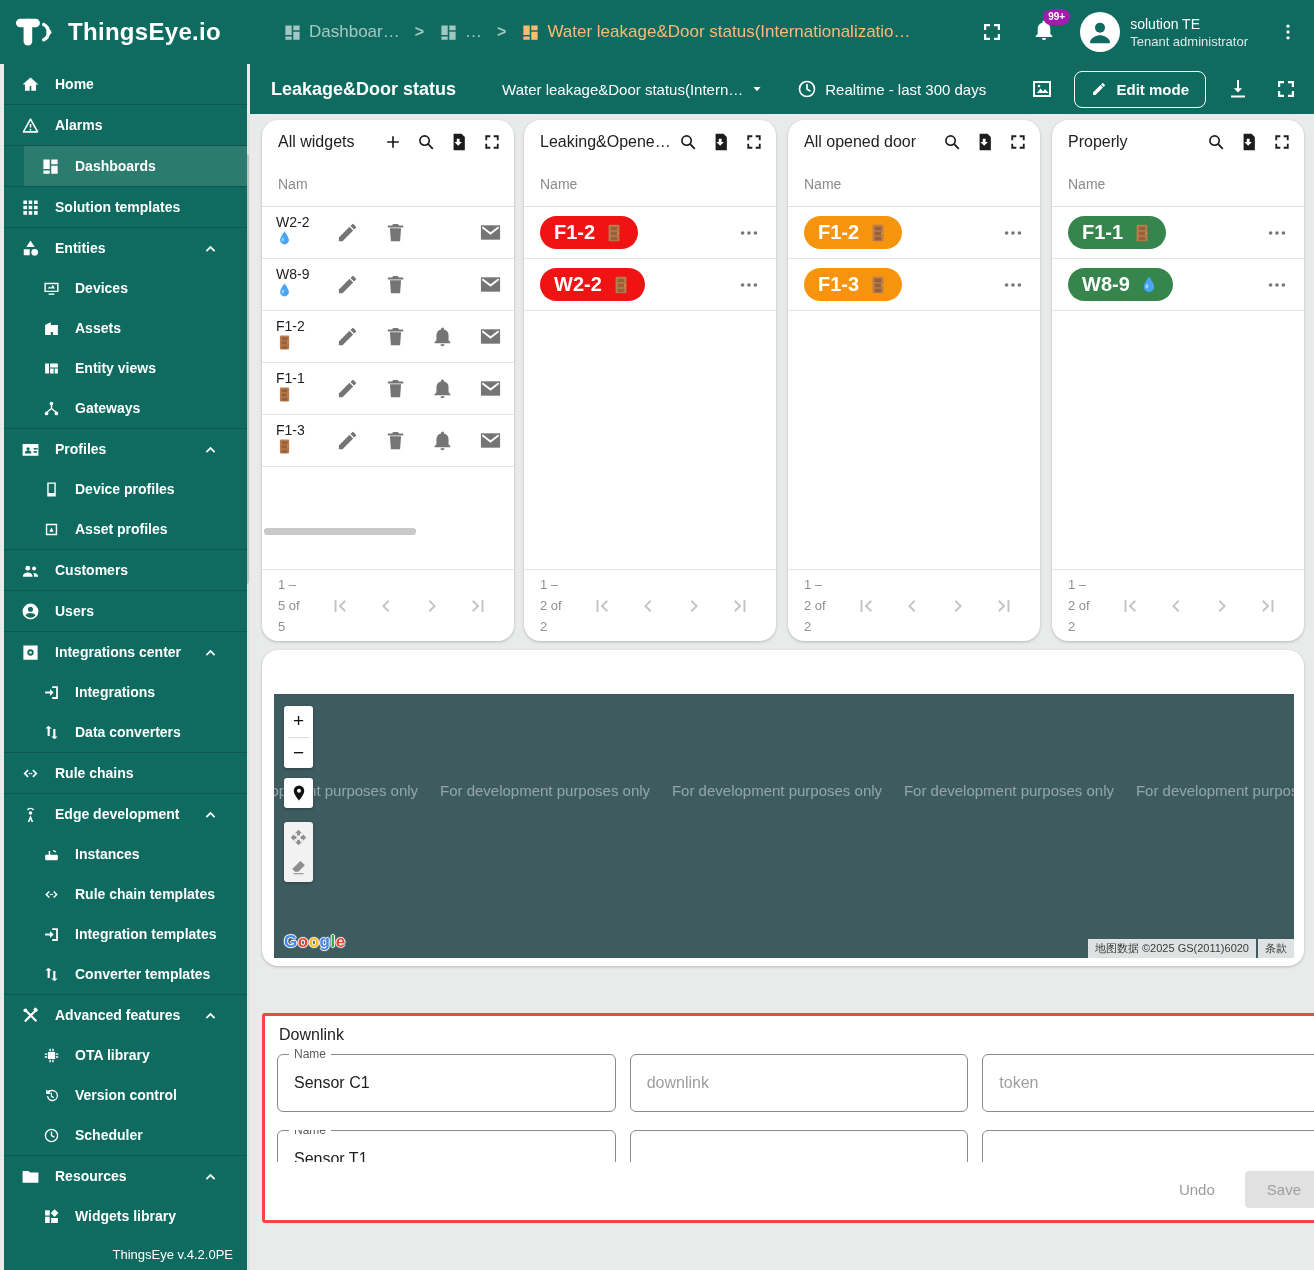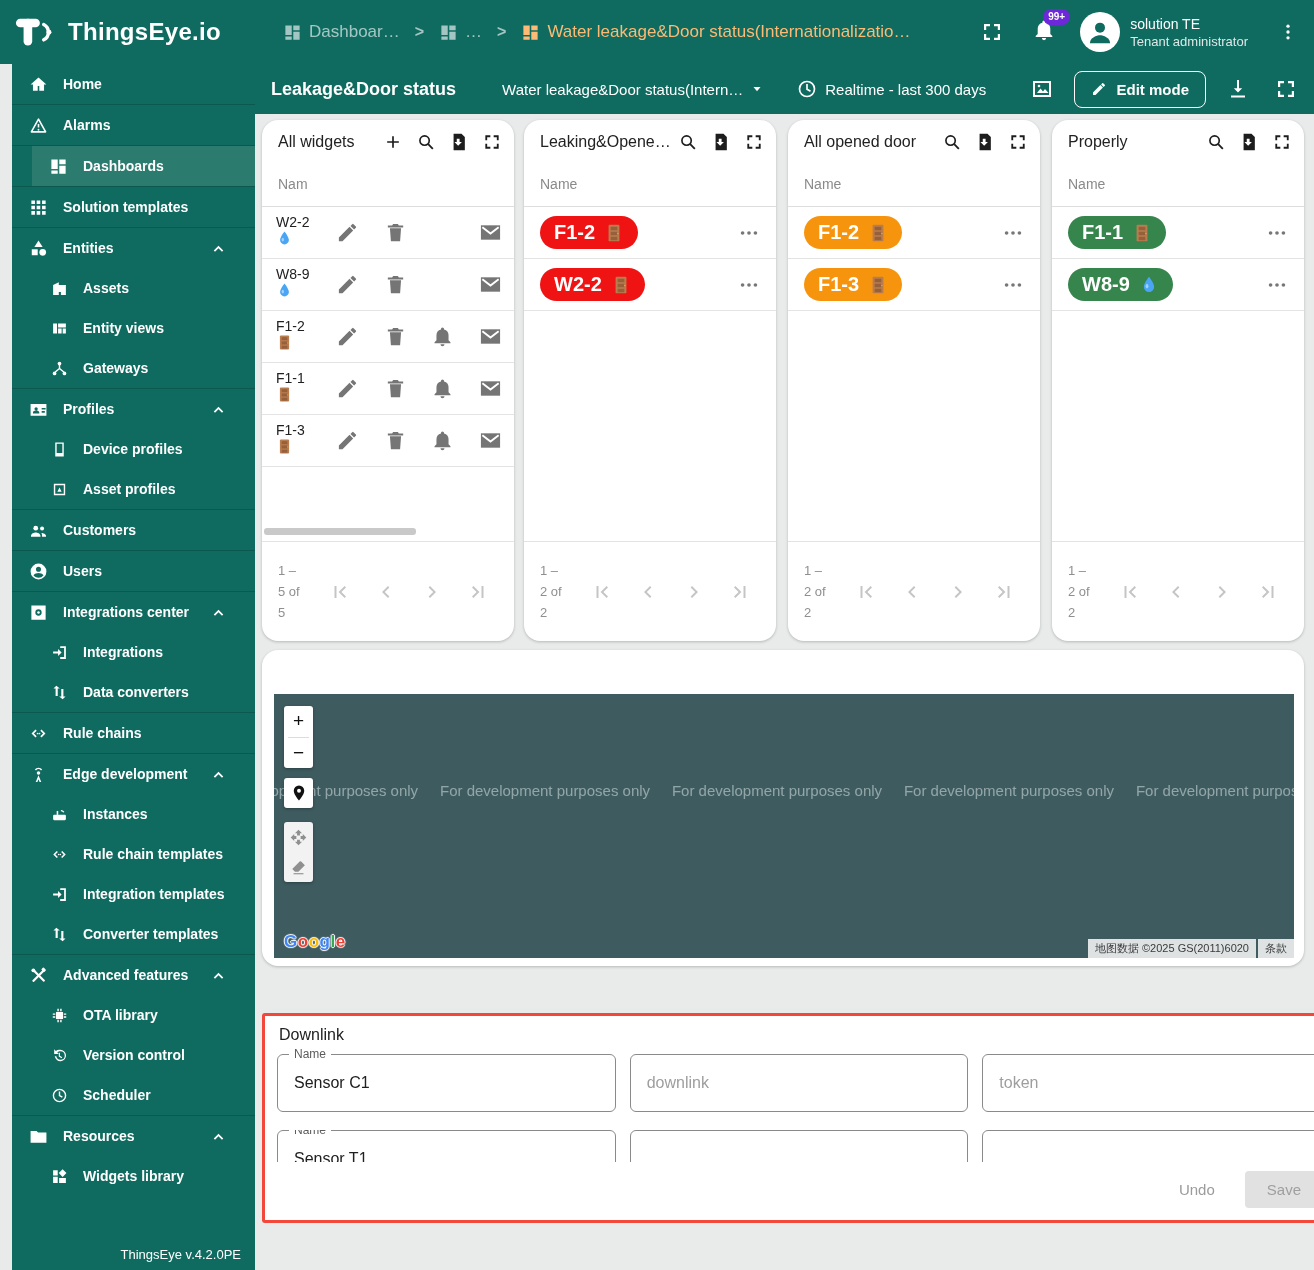--- a/index.html
+++ b/index.html
@@ -16,30 +16,30 @@
   .logo-text { color:#fff; font-size:24px; font-weight:bold; letter-spacing:.3px; }
   .crumbs { display:flex; align-items:center; margin-left:33px; min-width:0; }
   .crumb { display:flex; align-items:center; gap:7px; font-size:17px; }
   .crumb.muted, .crumb.muted .ic { color:rgba(255,255,255,.62); }
   .crumb.current, .crumb.current .ic { color:#fdba74; }
   .crumb .ic { width:19px; height:19px; }
   .crumb-sep { color:rgba(255,255,255,.62); font-size:16px; font-weight:bold; margin:0 15px; }
   .tb-right { margin-left:auto; display:flex; align-items:center; }
   .tb-icon { color:#fff; width:24px; height:24px; cursor:pointer; }
   .bell-wrap { position:relative; margin-left:28px; cursor:pointer; }
-  .bell-badge { position:absolute; top:-9px; right:-14px; background:#6d28d9; color:#fff; font-size:10px; font-weight:bold; border-radius:9px; padding:3px 5px; line-height:1; }
+  .bell-badge { position:absolute; top:-9px; right:-14px; background:#a21caf; color:#fff; font-size:10px; font-weight:bold; border-radius:9px; padding:3px 5px; line-height:1; }
   .avatar { width:40px; height:40px; border-radius:50%; background:#fff; color:#0f6b60; display:flex; align-items:center; justify-content:center; margin-left:24px; cursor:pointer; }
   .avatar .ic { width:30px; height:30px; }
   .user-meta { margin-left:10px; color:#fff; }
   .user-name { font-size:14px; }
   .user-role { font-size:13px; opacity:.85; margin-top:2px; }
   .tb-dots { width:20px; height:22px; color:#fff; margin-left:30px; cursor:pointer; }
 
   
-  #sidebar { left:12px; top:64px; width:243px; height:1206px; background:#0f6b60; z-index:4; }
+  #sidebar { left:4px; top:64px; width:243px; height:1206px; background:#0f6b60; z-index:4; }
   .sb-group { border-bottom:1px solid rgba(0,0,0,.18); }
   .sb-group.last { border-bottom:none; }
   .sb-item { display:flex; align-items:center; height:40px; padding:0 12px 0 17px; color:#fff; font-size:14px; font-weight:bold; cursor:pointer; }
   .sb-item .ic { width:19px; height:19px; margin-right:15px; color:#fff; }
   .sb-item.child { padding-left:39px; }
   .sb-item.child .ic { width:17px; height:17px; }
   .sb-item.active { background:#2b7b6f;margin-left:20px; }
   .sb-chev { margin-left:auto; width:18px; height:18px; color:#fff; }
   .sb-version { position:absolute; bottom:8px; right:14px; color:#fff; font-size:13px; }
   #sb-scroll { left:243px; top:114px; width:7px; height:1156px; background:#e3e3e3; }
@@ -72,21 +72,21 @@
   .ent .ic { width:17px; height:17px; }
   .acts { flex:1; display:flex; align-items:center; justify-content:space-between; padding-left:2px; }
   .act-icon { width:23px; height:23px; color:#757575; cursor:pointer; }
   .act-slot { width:23px; height:23px; }
 
   .p-row { height:52px; display:flex; align-items:center; padding:0 16px; border-bottom:1px solid #e4e4e4; }
   .pill { display:inline-flex; align-items:center; gap:9px; height:33px; border-radius:17px; padding:0 14px; color:#fff; font-weight:bold; font-size:20px; }
   .pill .ic { width:20px; height:20px; }
   .row-dots { margin-left:auto; width:22px; height:22px; color:#777; cursor:pointer; }
 
-  .pg { position:absolute; left:0; right:0; bottom:0; height:100px; border-top:1px solid #e4e4e4; display:flex; align-items:center; padding:0 2px 0 16px; }
+  .pg { position:absolute; left:0; right:0; bottom:0; height:72px; border-top:1px solid #e4e4e4; display:flex; align-items:center; padding:0 2px 0 16px; }
   .pg-range { width:22px; font-size:13px; color:#8f8f8f; line-height:21px; }
   .pg-btns { flex:1; display:flex; justify-content:space-evenly; padding-left:6px; }
   .pg-btn { width:24px; height:24px; color:#c5c5c5; cursor:pointer; }
   .hscroll { position:absolute; left:2px; bottom:106px; width:152px; height:7px; background:#c9c9c9; border-radius:3px; }
 
   
   #map-area { position:absolute; left:12px; top:44px; right:10px; bottom:8px; background:#3e5b60; overflow:hidden; }
   .map-zoom { position:absolute; left:10px; top:12px; width:29px; height:62px; background:#fff; border-radius:3px; box-shadow:0 1px 3px rgba(0,0,0,.3); display:flex; flex-direction:column; }
   .map-zoom button { flex:1; border:none; background:none; font-size:19px; color:#111; cursor:pointer; font-family:inherit; }
   .map-zoom .zdiv { height:1px; background:#dcdcdc; margin:0 4px; }
@@ -252,20 +252,30 @@
         <span>Entities</span>
         <span class="ic sb-chev">
           <svg viewBox="0 0 24 24" width="100%" height="100%" fill="currentColor">
             <path d="M6 14.5 12 8.5l6 6-1.6 1.6L12 11.7l-4.4 4.4z"></path>
           </svg>
         </span>
       </div>
     <div class="sb-item child">
         <span class="ic">
           <svg viewBox="0 0 24 24" width="100%" height="100%" fill="currentColor">
+            <path fill-rule="evenodd" d="M2 4h20v13H2zm2 2v9h16V6z"></path>
+            <path d="M8 19h8v2H8z"></path>
+            <path d="M6.5 12l2.5-3 2 2 3-4 3 5z"></path>
+          </svg>
+        </span>
+        <span>Devices</span>
+      </div>
+    <div class="sb-item child">
+        <span class="ic">
+          <svg viewBox="0 0 24 24" width="100%" height="100%" fill="currentColor">
             <path d="M3 21V7l8-4v4h10v14h-7v-4h-3v4z"></path>
           </svg>
         </span>
         <span>Assets</span>
       </div>
     <div class="sb-item child">
         <span class="ic">
           <svg viewBox="0 0 24 24" width="100%" height="100%" fill="currentColor">
             <path d="M3 5h5.5v14H3zM10 5h11v5.5H10zM10 12h5v7h-5zM16.5 12H21v7h-4.5z"></path>
           </svg>

